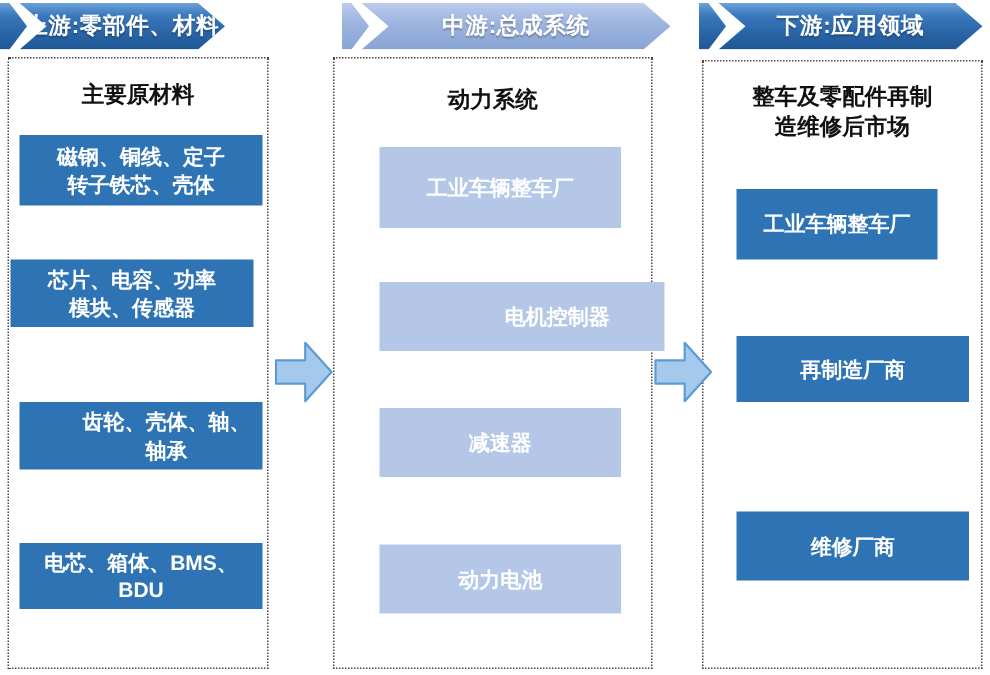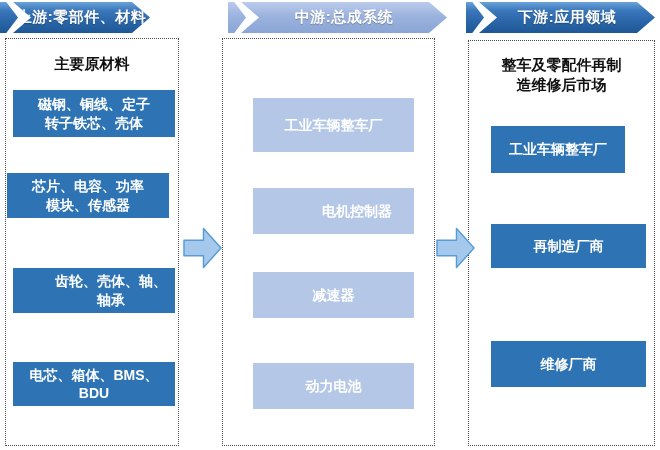--- a/index.html
+++ b/index.html
@@ -80,22 +80,23 @@
 转子铁芯、壳体</div>
     <div class="box box-dark" style="left:1px;top:134px;width:162px;height:45px;">芯片、电容、功率
 模块、传感器</div>
     <div class="box box-dark" style="left:7px;top:229px;width:162px;height:45px;padding-left:34px;">齿轮、壳体、轴、
 轴承</div>
     <div class="box box-dark" style="left:7px;top:323px;width:162px;height:44px;">电芯、箱体、BMS、
 BDU</div>
   </div>
 
   <div class="col col-midstream">
+    <div class="col-title" style="top:18px;">动力系统</div>
     <div class="box box-light" style="left:30px;top:59px;width:161px;height:54px;">工业车辆整车厂</div>
-    <div class="box box-light" style="left:30px;top:149px;width:161px;height:46px;padding-left:47px;">电机控制器</div>
+    <div class="box box-light" style="left:30px;top:149px;width:190px;height:46px;padding-left:47px;">电机控制器</div>
     <div class="box box-light" style="left:30px;top:233px;width:161px;height:46px;">减速器</div>
     <div class="box box-light" style="left:30px;top:324px;width:161px;height:46px;">动力电池</div>
   </div>
 
   <div class="col col-downstream">
     <div class="col-title" style="top:14px;">整车及零配件再制
 造维修后市场</div>
     <div class="box box-dark" style="left:22px;top:85px;width:134px;height:47px;">工业车辆整车厂</div>
     <div class="box box-dark" style="left:22px;top:183px;width:155px;height:44px;">再制造厂商</div>
     <div class="box box-dark" style="left:22px;top:300px;width:155px;height:46px;">维修厂商</div>

